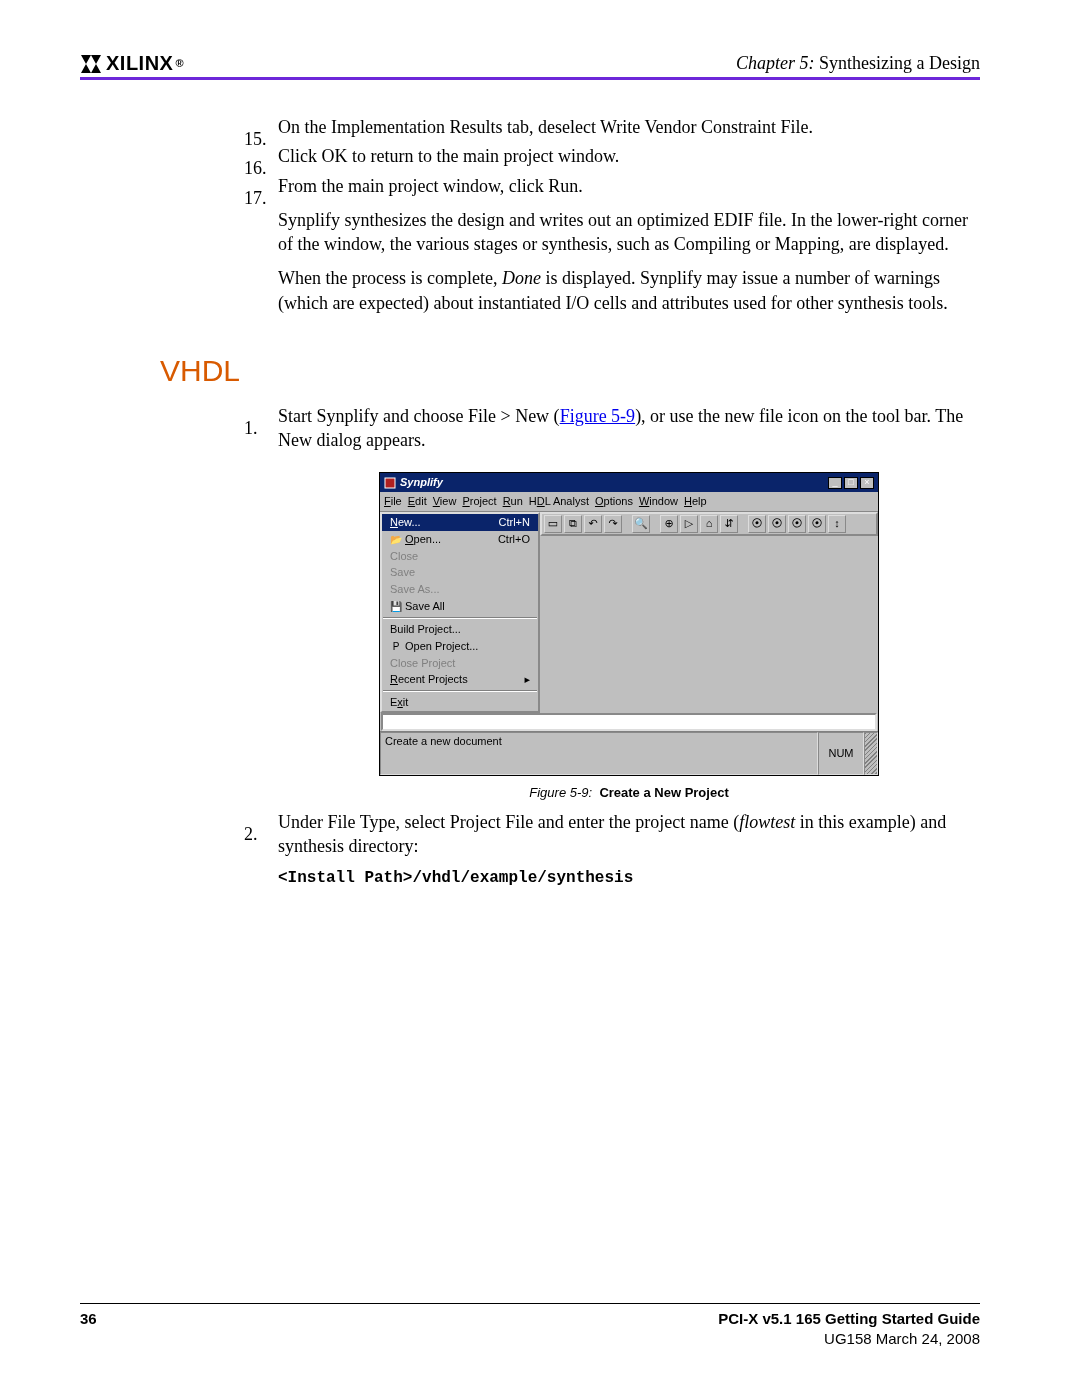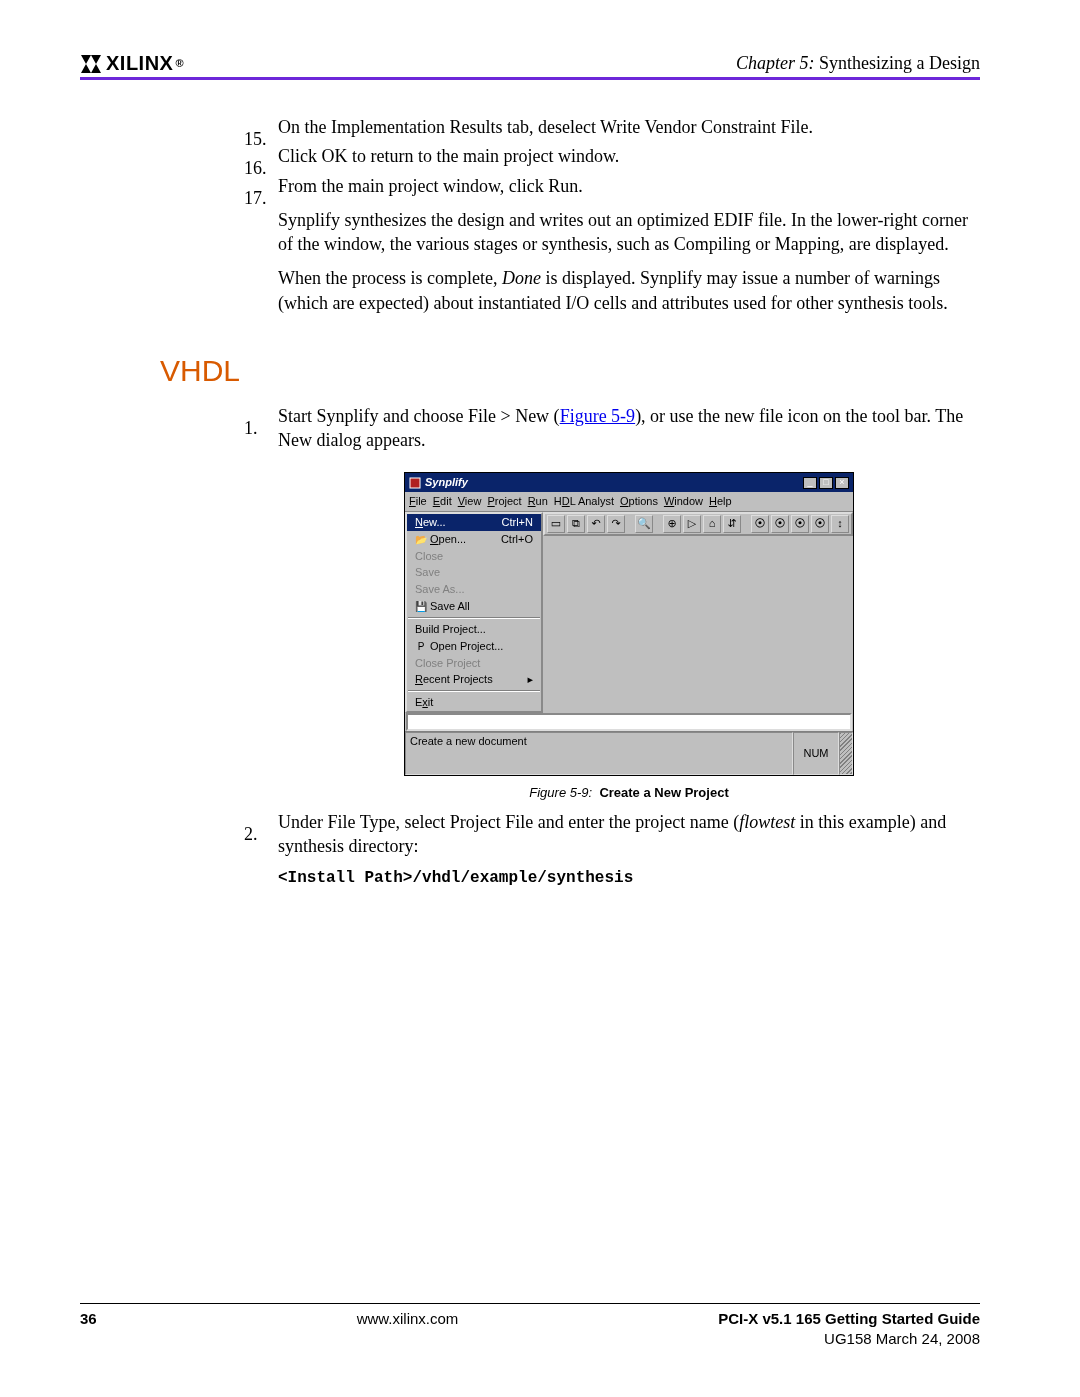--- a/index.html
+++ b/index.html
@@ -97,21 +97,21 @@
     justify-content: space-between;
     margin-top: 44px;
   }
   .footer .pn { font-weight: bold; }
   .footer .center { text-align: center; flex: 1; }
   .footer .right { text-align: right; }
   .footer .right .t1 { font-weight: bold; }
 
   
   .app-window {
-    width: 450px;
+    width: 500px;
     background: #bfbfbf;
     border: 1px solid #000;
     font-family: Tahoma, Arial, sans-serif;
     font-size: 11px;
     color: #000;
     margin: 0 auto;
     text-align: left;
   }
   .titlebar {
     background: #0a246a;
@@ -345,20 +345,19 @@
         <span>Under File Type, select Project File and enter the project name (</span><em>flowtest</em><span> in this example) and synthesis directory:</span>
       </li>
     </ol>
 
     <div class="codepath">&lt;Install Path&gt;/vhdl/example/synthesis</div>
 
   </div>
 
   <div class="footer">
     <div class="pn">36</div>
-    <div class="center"><span>www.xilinx.com</span></div>
     <div class="right">
       <div class="t1">PCI-X v5.1 165 Getting Started Guide</div>
       <div>UG158 March 24, 2008</div>
     </div>
   </div>
 
 </div>
 
 </body></html>

